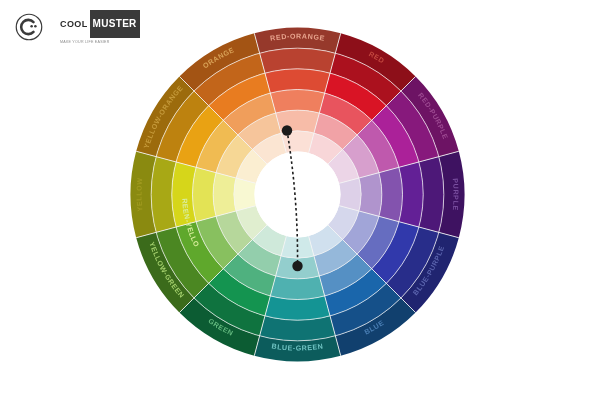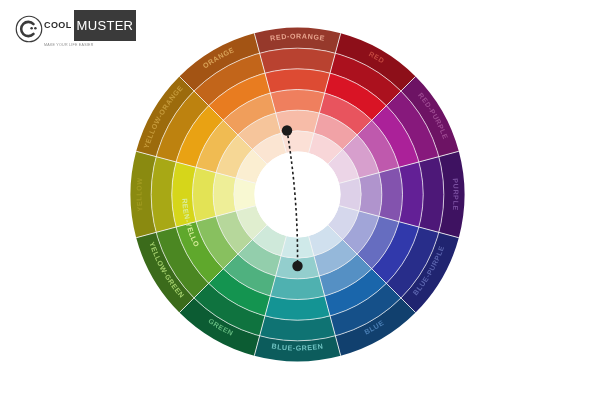--- a/index.html
+++ b/index.html
@@ -15,21 +15,21 @@
     position: relative;
   }
 
   
   #logo {
     position: absolute;
     left: 14px;
     top: 10px;
     display: flex;
     align-items: center;
-    gap: 0;
+    gap: 16px;
   }
   #logo-mark {
     width: 30px;
     height: 30px;
     flex: 0 0 30px;
   }
   #logo-text {
     display: flex;
     flex-direction: column;
     justify-content: center;
@@ -40,22 +40,22 @@
     align-items: center;
     gap: 2px;
   }
   .logo-word {
     font-size: 9px;
     font-weight: bold;
     letter-spacing: 0.4px;
     color: #2b2b2b;
   }
   .logo-badge {
-    font-size: 13px;
-    font-weight: normal;
+    font-size: 10px;
+    font-weight: bold;
     letter-spacing: 0.3px;
     color: #ffffff;
     background: #3a3a3a;
     padding: 9px 3px;
   }
   #logo-tagline {
     font-size: 3.6px;
     letter-spacing: 0.25px;
     color: #8c8c8c;
     margin-top: 2.5px;

